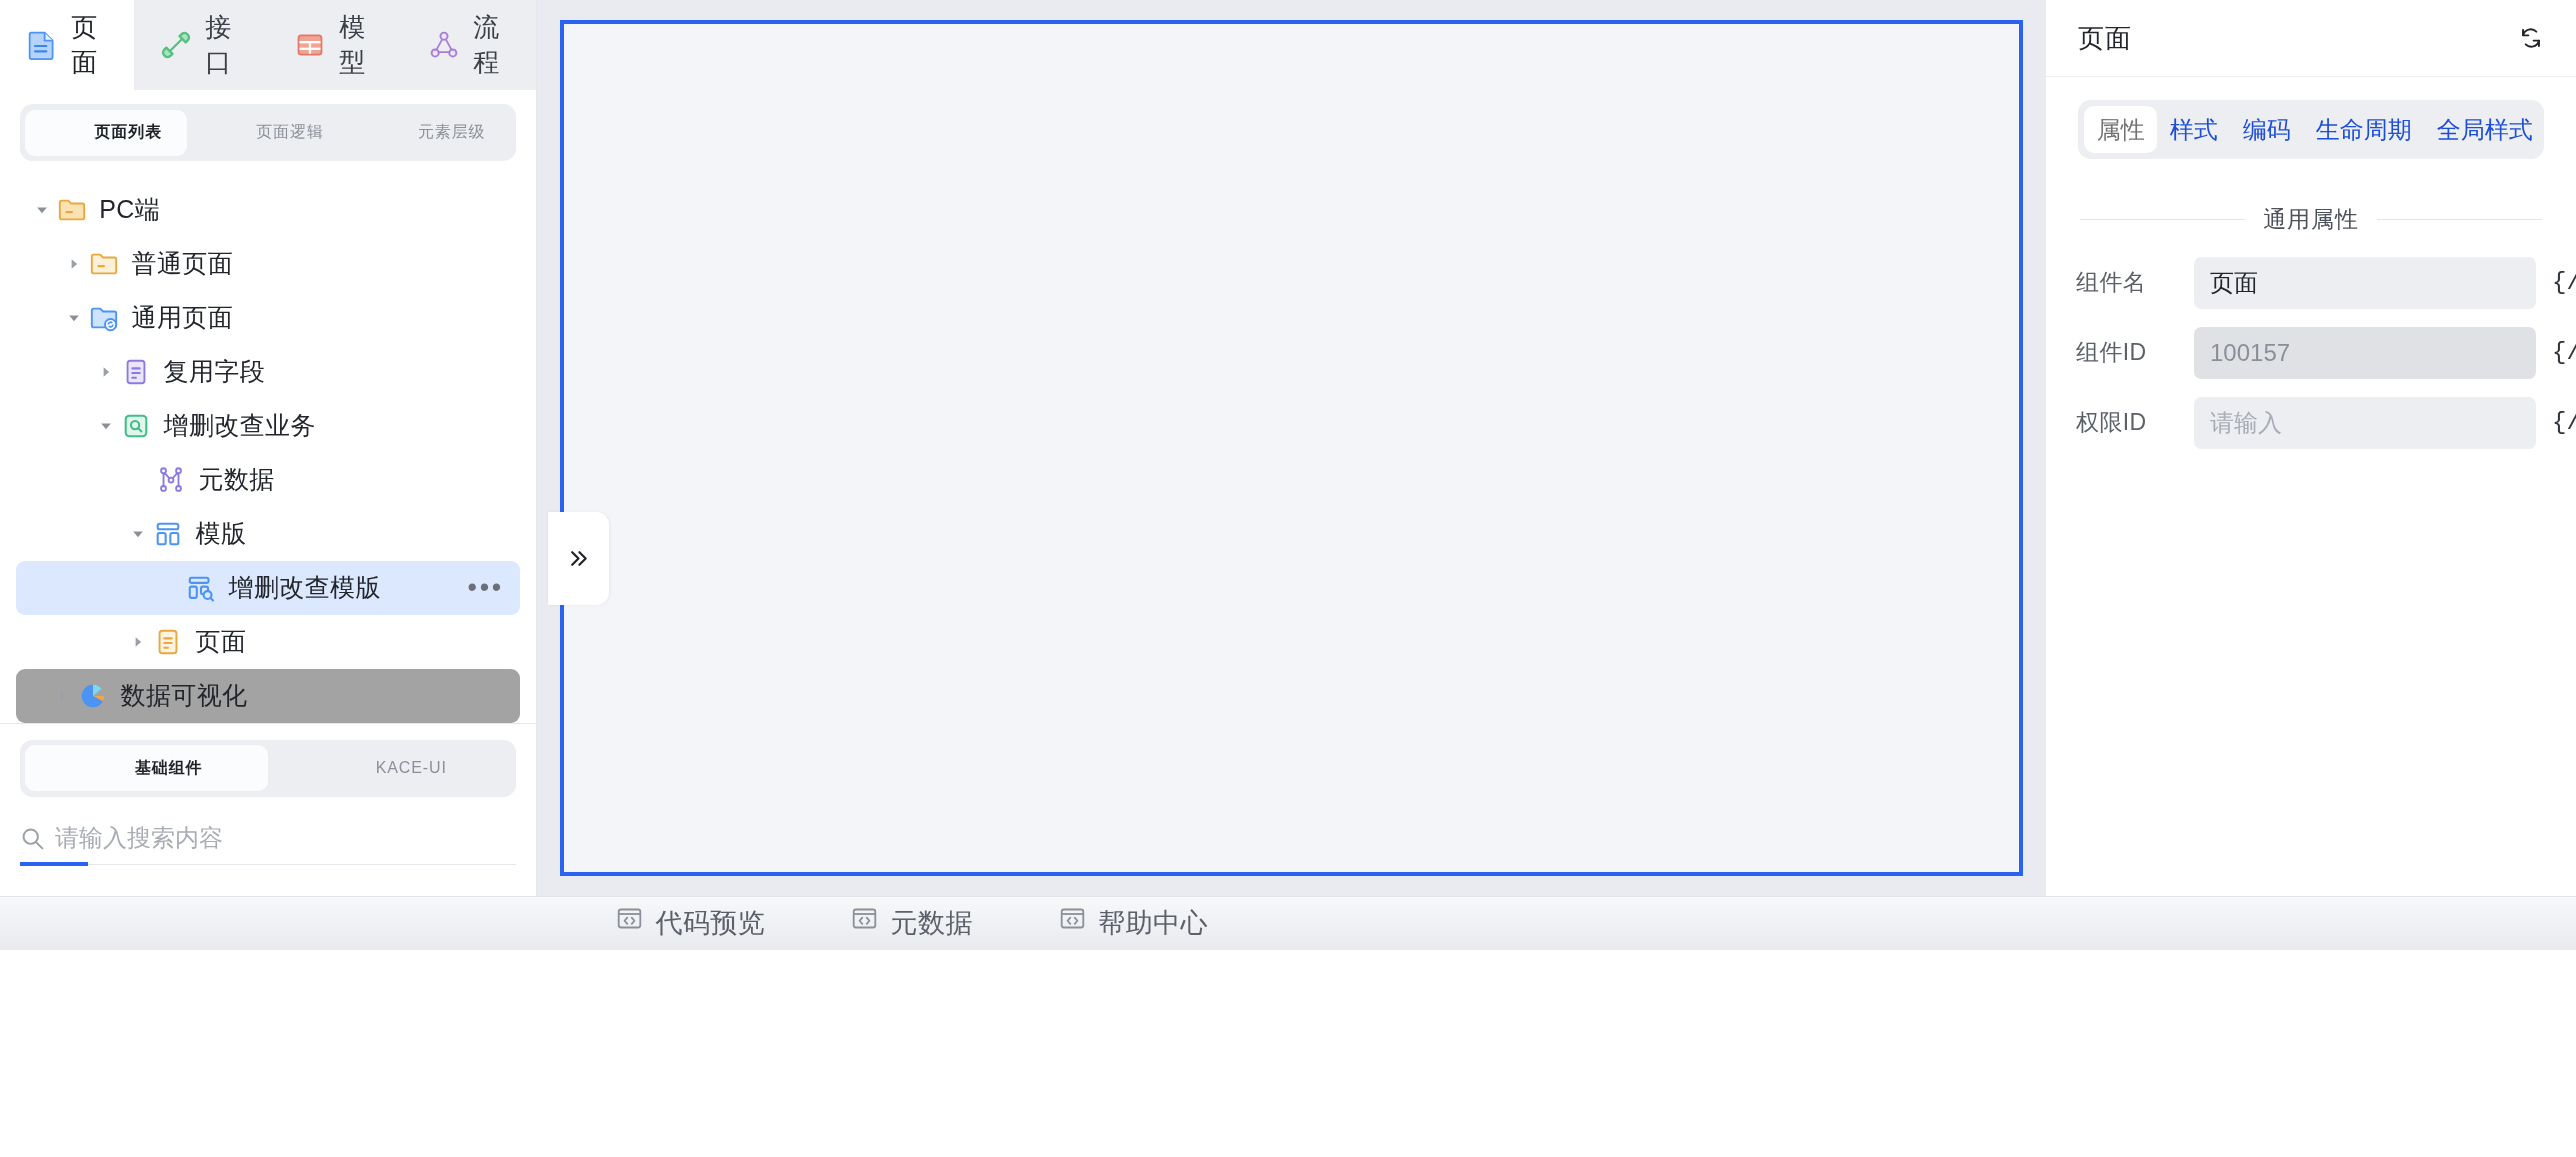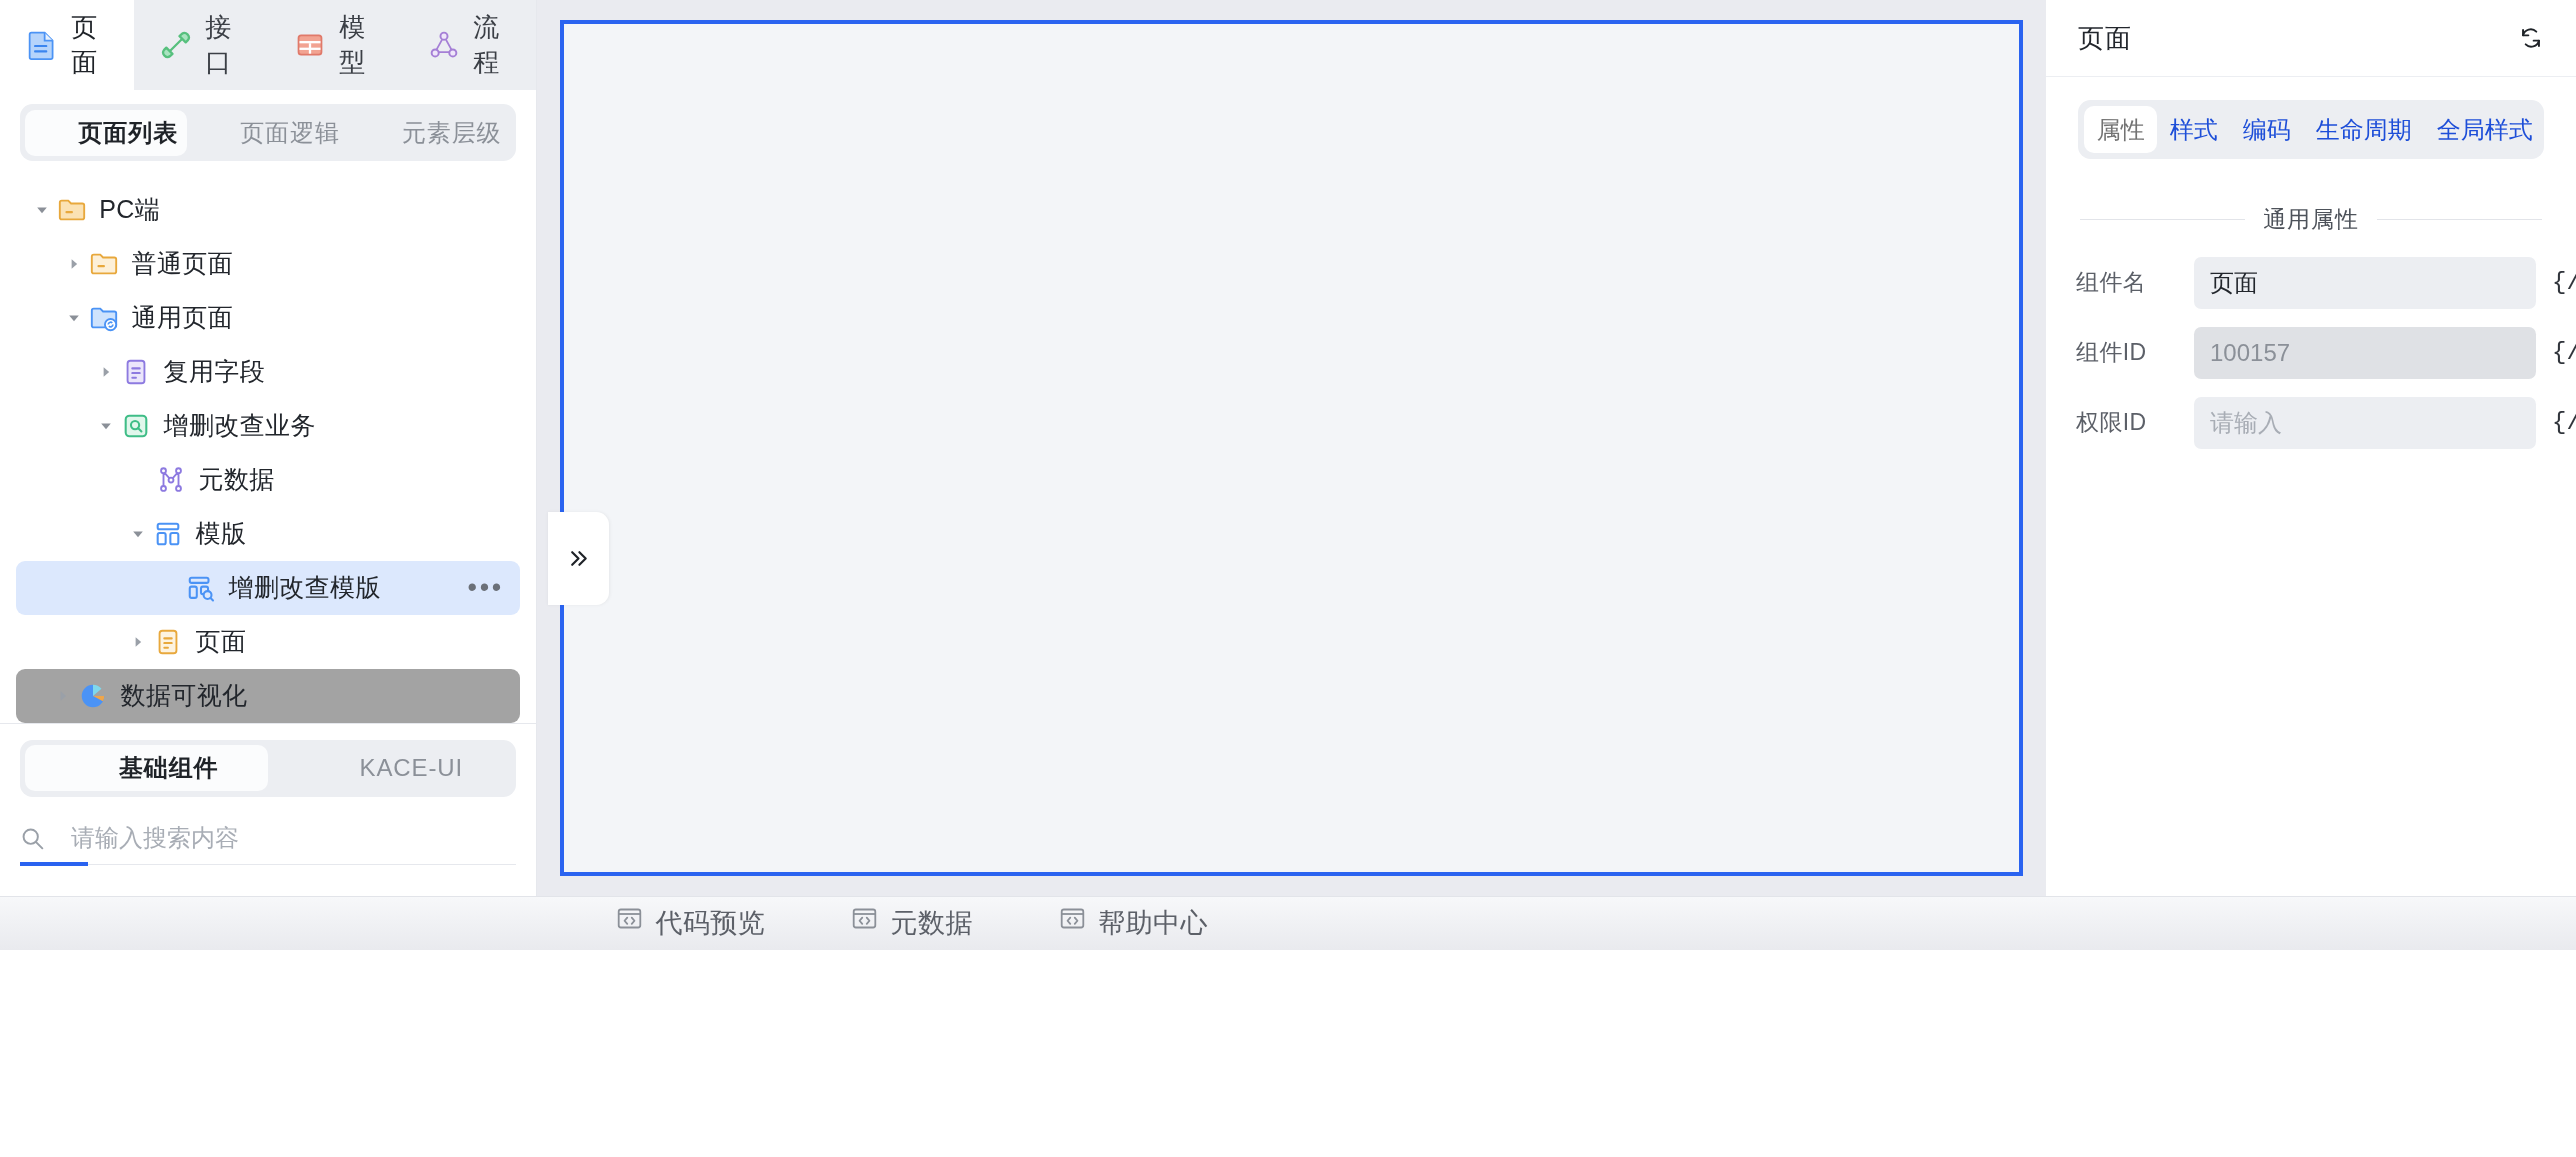--- a/index.html
+++ b/index.html
@@ -35,21 +35,21 @@
   .tab-ico { width: 30px; height: 30px; display: block; flex: 0 0 30px; }
 
   
   .seg-wrap { padding: 14.3px 20px 9px 20px; background: #fff; }
   .seg {
     display: flex; background: #eceef2; border-radius: 12.5px; padding: 5.4px;
     height: 57px; align-items: stretch;
   }
   .seg-item {
     flex: 1; display: flex; align-items: center; justify-content: center;
-    font-size: 24px; color: #8b9098; border-radius: 10px; cursor: pointer;
+    font-size: 16px; color: #8b9098; border-radius: 10px; cursor: pointer;
     letter-spacing: 0.9px;
     padding-left: 44px;
   }
   .seg-item.active { background: #fbfcfd; color: #1f2328; font-weight: bold; }
 
   
   .tree {
     flex: 1 1 auto; overflow: hidden; background: #fff;
     padding: 12.5px 16px 0 16px;
     border-bottom: 1.8px solid #e6e8ed;
@@ -66,21 +66,21 @@
     display: flex; align-items: center; justify-content: center;
   }
   .caret svg { display: block; }
   .node-ico { width: 30px; height: 30px; flex: 0 0 30px; margin-right: 12.5px; display: block; }
   .node-label { font-size: 25px; color: #22262c; white-space: nowrap; letter-spacing: 0.4px; }
   .row-more { margin-left: auto; font-size: 27px; color: #6b7078; letter-spacing: 2.7px; line-height: 1; }
 
   
   .comp-panel { flex: 0 0 172px; background: #fff; padding: 16px 20px 0 20px; }
   .search-row {
-    display: flex; align-items: center; gap: 26px;
+    display: flex; align-items: center; gap: 10px;
     height: 52px; margin-top: 16px; position: relative;
     border-bottom: 1.8px solid #e6e8ed;
   }
   .search-row::after {
     content: ""; position: absolute; left: 0; bottom: -1.8px;
     width: 68px; height: 3.6px; background: #2a63f0;
   }
   .search-ico { width: 25px; height: 25px; flex: 0 0 25px; display: block; }
   .search-input {
     border: 0; outline: 0; background: transparent;

